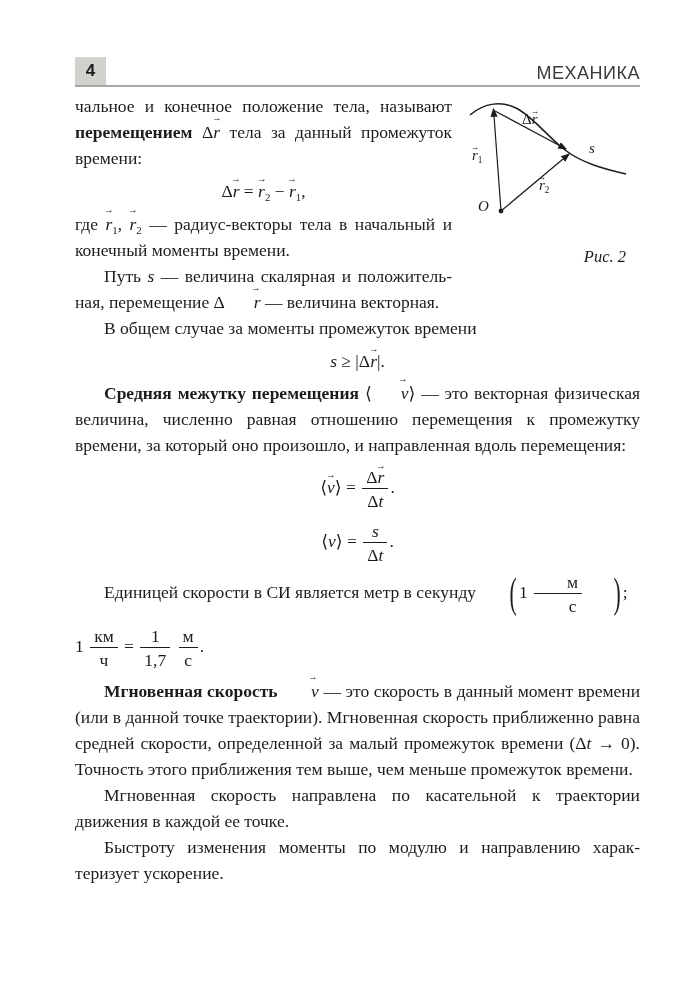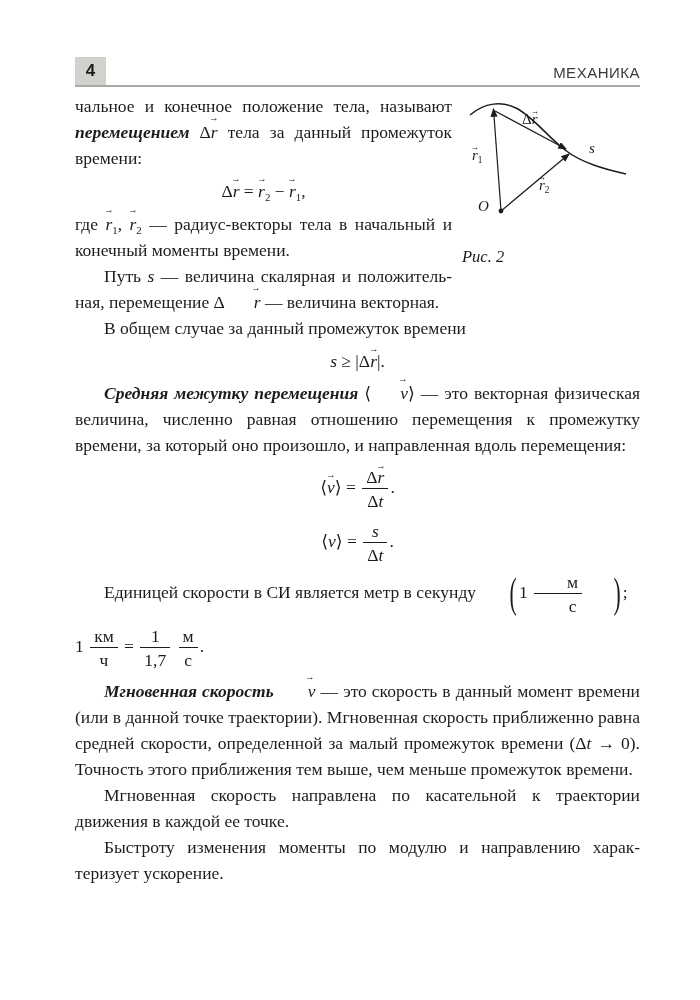--- a/index.html
+++ b/index.html
@@ -8,27 +8,27 @@
   .page{position:relative;width:700px;height:1000px;}
 
   
   .header{position:absolute;left:75px;right:60px;top:57px;height:28px;
           border-bottom:2.5px solid #aaa8a4;
           display:flex;justify-content:space-between;align-items:flex-end;
           font-family:"Liberation Sans","DejaVu Sans",sans-serif;}
   .pagenum{display:inline-block;background:#d3d1cd;color:#1d1d1d;
            font-weight:bold;font-size:17px;line-height:28px;
            padding:0 10px;min-width:11px;text-align:center;}
-  .section{font-size:15px;color:#3d3a38;letter-spacing:0.5px;line-height:24px;}
+  .section{font-size:18px;color:#3d3a38;letter-spacing:0.5px;line-height:24px;}
 
   
   .body{position:absolute;left:75px;right:60px;top:93px;}
   .para{margin:0;font-size:17.5px;line-height:26px;text-align:justify;}
   .indent{text-indent:29px;}
-  .mbi{font-weight:bold;font-style:italic;}
+  .mbi{font-weight:bold;}
   .mi{font-style:italic;}
   sub{font-size:0.62em;vertical-align:-0.35em;line-height:0;}
 
   
   .vec{display:inline-block;position:relative;}
   .vec-base{font-style:italic;}
   .vec-arrow{position:absolute;top:-0.58em;left:50%;transform:translateX(-50%) scaleX(0.9);
              font-size:0.6em;font-style:normal;line-height:1;}
 
   
@@ -38,21 +38,21 @@
   .frac .num{display:block;border-bottom:1.4px solid #1c1c1c;padding:0 4px 1px;line-height:1.15;}
   .frac .den{display:block;padding:2px 4px 0;line-height:1.15;}
   .bigp{display:inline-block;transform:scaleY(1.85) scaleX(0.95);vertical-align:middle;
         font-size:1.3em;font-weight:300;margin:0 1px;}
 
   
   .figure-float{float:right;width:178px;height:172px;position:relative;
                 margin:2px 0 4px 10px;}
   .figure-float svg{position:absolute;left:0;top:0;}
   .fig-label{position:absolute;font-size:15px;line-height:1;}
-  .fig-caption{position:absolute;bottom:0;left:0;width:164px;text-align:left;
+  .fig-caption{position:absolute;bottom:0;left:0;width:164px;text-align:right;
                font-style:italic;font-size:16.5px;}
 </style>
 </head>
 <body>
 
 <div class="page">
 
   <div class="header">
     <span class="pagenum">4</span>
     <span class="section">МЕХАНИКА</span>
@@ -78,21 +78,21 @@
       <span class="fig-label" style="left:77px;top:83px"><span class="vec"><span class="vec-arrow">→</span><span class="vec-base">r</span></span><sub>2</sub></span>
       <span class="fig-label" style="left:127px;top:46px"><span class="mi">s</span></span>
       <span class="fig-label" style="left:16px;top:104px"><span class="mi">O</span></span>
       <div class="fig-caption">Рис. 2</div>
     </div>
 
     <p class="para">чальное и конечное положение тела, называют <span class="mbi">перемещением</span> Δ<span class="vec"><span class="vec-arrow">→</span><span class="vec-base">r</span></span> тела за данный промежуток времени:</p>
     <div class="formula">Δ<span class="vec"><span class="vec-arrow">→</span><span class="vec-base">r</span></span> = <span class="vec"><span class="vec-arrow">→</span><span class="vec-base">r</span></span><sub>2</sub> − <span class="vec"><span class="vec-arrow">→</span><span class="vec-base">r</span></span><sub>1</sub>,</div>
     <p class="para">где <span class="vec"><span class="vec-arrow">→</span><span class="vec-base">r</span></span><sub>1</sub>, <span class="vec"><span class="vec-arrow">→</span><span class="vec-base">r</span></span><sub>2</sub> — радиус-векторы тела в начальный и конечный моменты времени.</p>
     <p class="para indent">Путь <span class="mi">s</span> — величина скалярная и положитель­ная, перемещение Δ<span class="vec"><span class="vec-arrow">→</span><span class="vec-base">r</span></span> — величина векторная.</p>
-    <p class="para indent">В общем случае за данный промежуток времени</p>
+    <p class="para indent">В общем случае за моменты промежуток времени</p>
     <div class="formula"><span class="mi">s</span> ≥ <span class="bracket">|</span>Δ<span class="vec"><span class="vec-arrow">→</span><span class="vec-base">r</span></span><span class="bracket">|</span>.</div>
     <p class="para indent"><span class="mbi">Средняя межутку перемещения</span> <span class="bracket">⟨</span><span class="vec"><span class="vec-arrow">→</span><span class="vec-base">v</span></span><span class="bracket">⟩</span> — это векторная физиче­ская величина, численно равная отношению перемещения к про­межутку времени, за который оно произошло, и направленная вдоль перемещения:</p>
     <div class="formula"><span class="bracket">⟨</span><span class="vec"><span class="vec-arrow">→</span><span class="vec-base">v</span></span><span class="bracket">⟩</span> = <span class="frac"><span class="num">Δ<span class="vec"><span class="vec-arrow">→</span><span class="vec-base">r</span></span></span><span class="den">Δ<span class="mi">t</span></span></span>.</div>
     <div class="formula"><span class="bracket">⟨</span><span class="mi">v</span><span class="bracket">⟩</span> = <span class="frac"><span class="num"><span class="mi">s</span></span><span class="den">Δ<span class="mi">t</span></span></span>.</div>
     <p class="para indent">Единицей скорости в СИ является метр в секунду <span class="bigp">(</span><span class="paren-inner">1 <span class="frac"><span class="num">м</span><span class="den">с</span></span></span><span class="bigp">)</span>;</p>
     <div class="formula left">1 <span class="frac"><span class="num">км</span><span class="den">ч</span></span> = <span class="frac"><span class="num">1</span><span class="den">1,7</span></span> <span class="frac"><span class="num">м</span><span class="den">с</span></span>.</div>
     <p class="para indent"><span class="mbi">Мгновенная скорость</span> <span class="vec"><span class="vec-arrow">→</span><span class="vec-base">v</span></span> — это скорость в данный момент вре­мени (или в данной точке траектории). Мгновенная скорость при­ближенно равна средней скорости, определенной за малый проме­жуток времени (Δ<span class="mi">t</span> → 0). Точность этого приближения тем выше, чем меньше промежуток времени.</p>
     <p class="para indent">Мгновенная скорость направлена по касательной к траектории движения в каждой ее точке.</p>
     <p class="para indent">Быстроту изменения моменты по модулю и направлению харак­теризует ускорение.</p>
 

